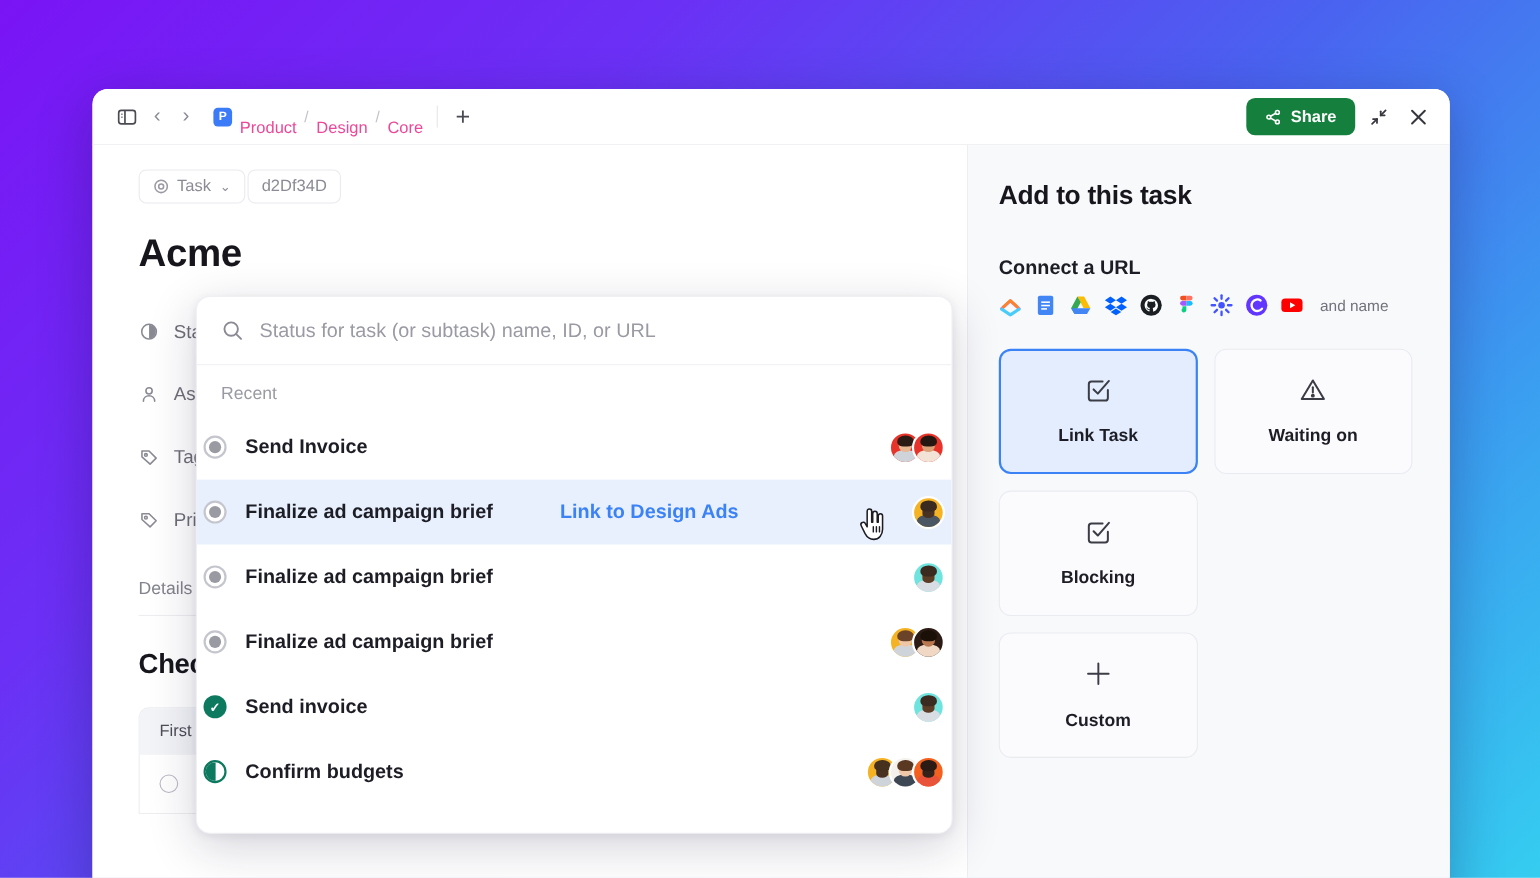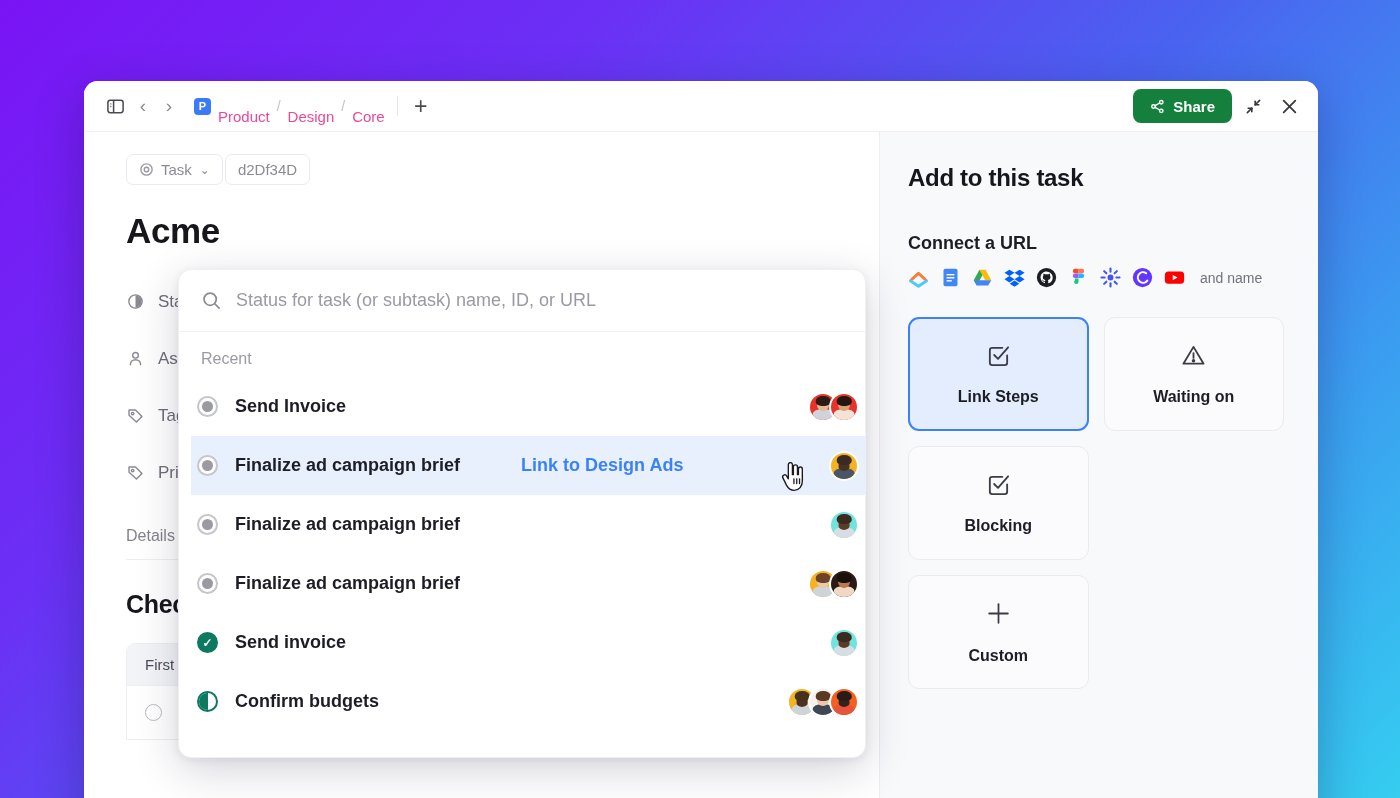--- a/index.html
+++ b/index.html
@@ -77,21 +77,21 @@
   .dropdown {
     position:absolute; left:94px; top:137px; width:688px;
     background:#fff; border-radius:13px;
     box-shadow: 0 12px 44px rgba(25,22,60,.19), 0 2px 8px rgba(25,22,60,.07);
     overflow:hidden; z-index:30; border:1px solid #f0f0f4;
   }
   .dd-search { display:flex; align-items:center; gap:14px; padding:20px 22px; border-bottom:1px solid #f1f1f5; }
   .dd-search-text { font-size:18px; color:#9a9aa4; }
   .dd-recent { font-size:16px; color:#9a9aa4; padding:18px 22px 9px 22px; }
   .dd-row {
-    display:flex; align-items:center; height:59px; padding:0 6px; gap:17px; position:relative;margin-left:12px;
+    display:flex; align-items:center; height:59px; padding:0 6px; gap:17px; position:relative;
   }
   .dd-row.active { background:#e8f0fe; }
   .dd-title { font-size:18px; font-weight:700; color:#1d1d26; white-space:nowrap; }
   .dd-action { font-size:18px; font-weight:700; color:#3b82f6; margin-left:44px; white-space:nowrap; }
   .dd-right { margin-left:auto; display:flex; align-items:center; }
   .dd-pad { height:26px; }
 
   
   .st { width:21px; height:21px; border-radius:50%; flex:0 0 auto; }
   .st-grey { border:2.4px solid #c5c5cd; background:#fff; position:relative; }
@@ -454,21 +454,21 @@
       </div>
 
       <div class="tiles">
         <div class="tile sel">
           <span class="tile-ic">
             <svg width="25" height="25" viewBox="0 0 26 26" fill="none" stroke="#3c3c46" stroke-width="1.9" stroke-linecap="round" stroke-linejoin="round">
               <path d="M22 13v7.5a2.5 2.5 0 0 1-2.5 2.5h-13A2.5 2.5 0 0 1 4 20.5v-13A2.5 2.5 0 0 1 6.5 5H17"></path>
               <path d="M8.5 12.5 L12.5 16.5 L23 4.5"></path>
             </svg>
           </span>
-          <span class="tile-label">Link Steps</span>
+          <span class="tile-label">Link Task</span>
         </div>
         <div class="tile">
           <span class="tile-ic">
             <svg width="25" height="25" viewBox="0 0 26 26" fill="none" stroke="#3c3c46" stroke-width="1.9" stroke-linecap="round" stroke-linejoin="round">
               <path d="M13 4 L23.5 21.5 L2.5 21.5 Z"></path>
                 <line x1="13" y1="10.5" x2="13" y2="15.5"></line>
                 <circle cx="13" cy="18.4" r=".9" fill="#3c3c46"></circle>
             </svg>
           </span>
           <span class="tile-label">Waiting on</span>

